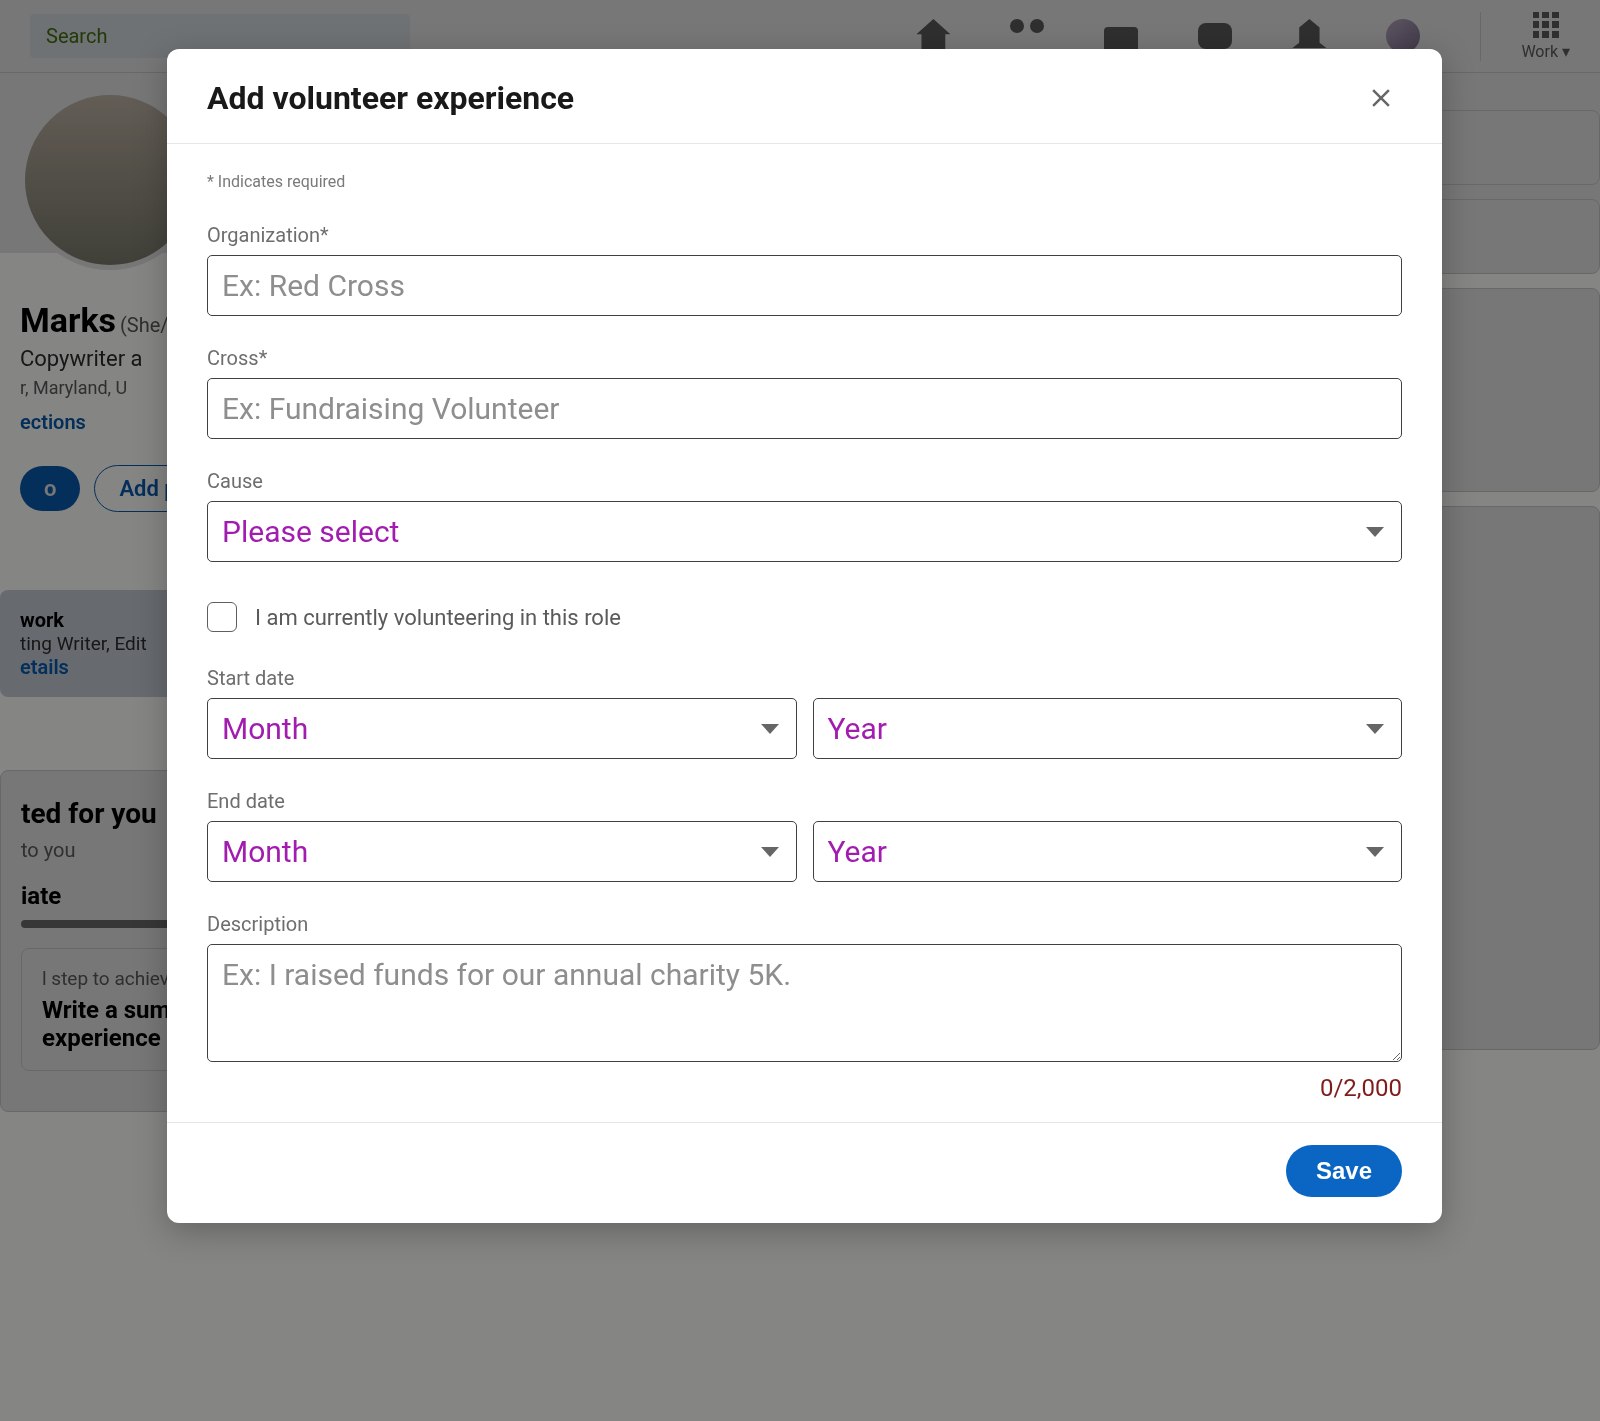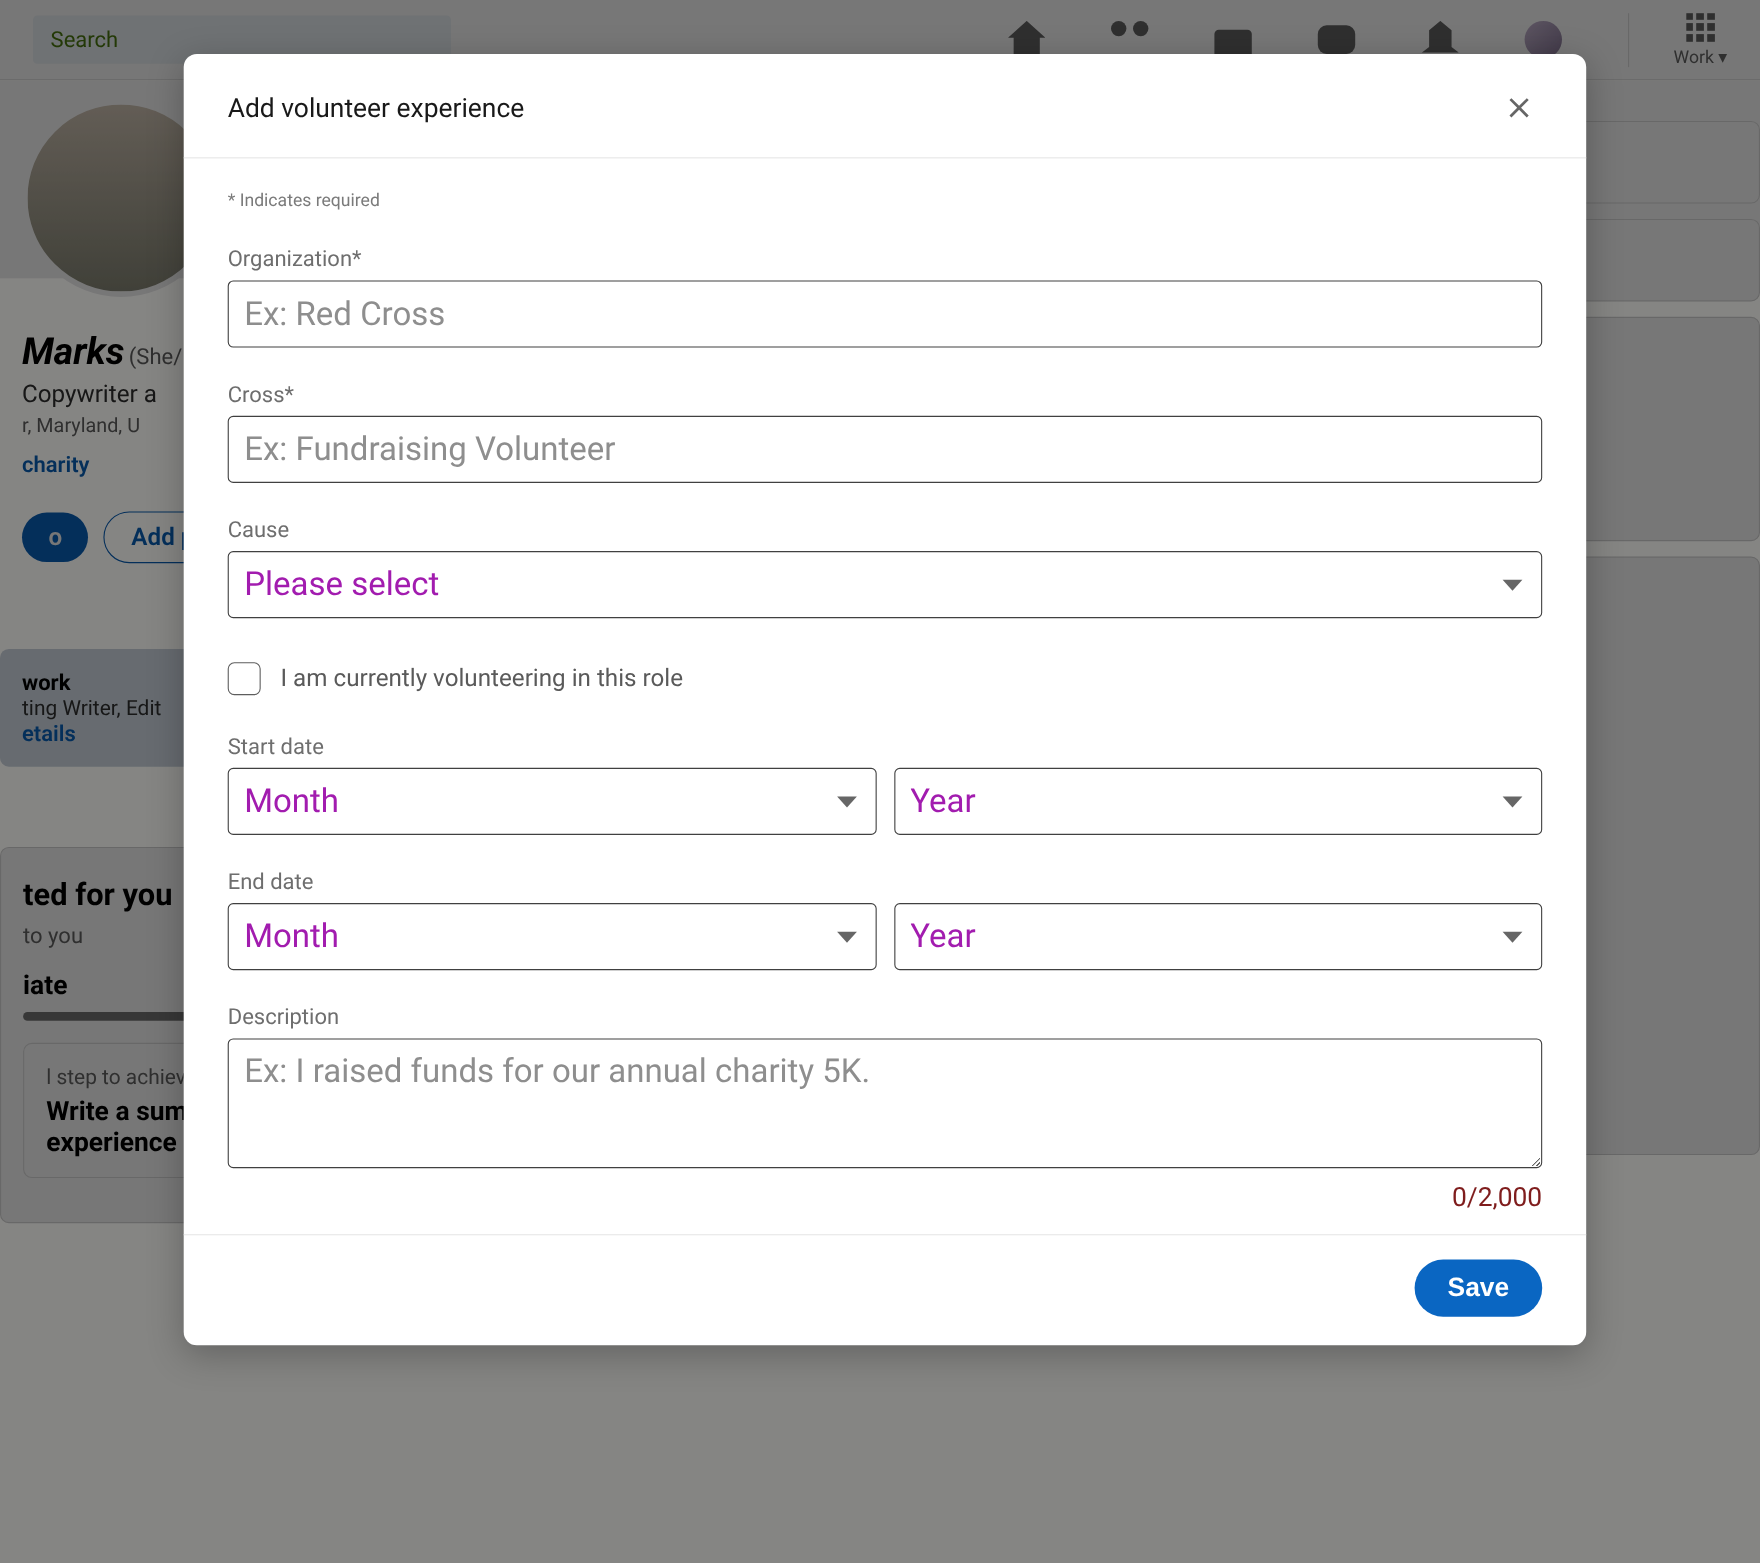--- a/index.html
+++ b/index.html
@@ -89,21 +89,21 @@
                  #fff;
     }
     .profile-left {
       position:absolute; top:180px; left:0; width:320px; padding:20px;
     }
     .avatar-big {
       width:180px; height:180px; border-radius:50%; border:5px solid #fff;
       background:linear-gradient(180deg,#d4c8b8,#8a8a7a); position:absolute; top:-90px;
     }
     .name-block { margin-top:100px; }
-    .name-block h1 { font-size:34px; color:#000; display:inline;font-style:italic;}
+    .name-block h1 { font-size:34px; color:#000; display:inline;}
     .pronouns { color:#666; font-size:20px;}
     .headline { font-size:22px; color:#333; margin-top:6px;}
     .location { font-size:18px; color:#666; margin-top:6px;}
     .connections { color:#0a66c2; font-size:20px; font-weight:600; margin-top:12px;}
     .open-to-btn {
       display:inline-block; background:#0a66c2; color:#fff; border-radius:24px;
       padding:10px 24px; font-size:22px; font-weight:600; margin-top:16px;
     }
     .add-section-btn {
       display:inline-block; border:1.5px solid #0a66c2; color:#0a66c2; border-radius:24px;
@@ -156,22 +156,22 @@
       flex-direction: column;
     }
     .modal-header {
       padding: 28px 40px 24px 40px;
       border-bottom: 1px solid #e6e6e6;
       display: flex;
       align-items: center;
       justify-content: space-between;
     }
     .modal-header h2 {
-      font-size: 24px;
-      font-weight: 400;
+      font-size: 32px;
+      font-weight: 700;
       color: rgba(0,0,0,0.9);
     }
     .close-btn {
       width: 42px;
       height: 42px;
       display:flex; align-items:center; justify-content:center;
       color: #666;
       cursor: pointer;
       border-radius:50%;
     }
@@ -314,21 +314,21 @@
 
   <div class="cover"></div>
 
   <div class="profile-left">
     <div class="avatar-big"></div>
     <div class="name-block">
       <h1>Marks</h1>
       <span class="pronouns">(She/</span>
       <div class="headline">Copywriter a</div>
       <div class="location">r, Maryland, U</div>
-      <div class="connections">charity</div>
+      <div class="connections">ections</div>
       <div style="margin-top:16px;">
         <span class="open-to-btn">o</span>
         <span class="add-section-btn">Add pr</span>
       </div>
     </div>
   </div>
 
   <div class="open-work">
     <b>work</b>
     <div class="roles">ting Writer, Edit</div>

